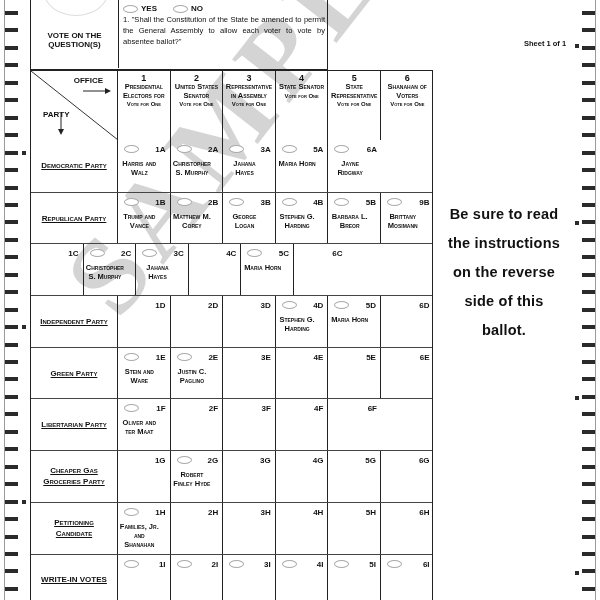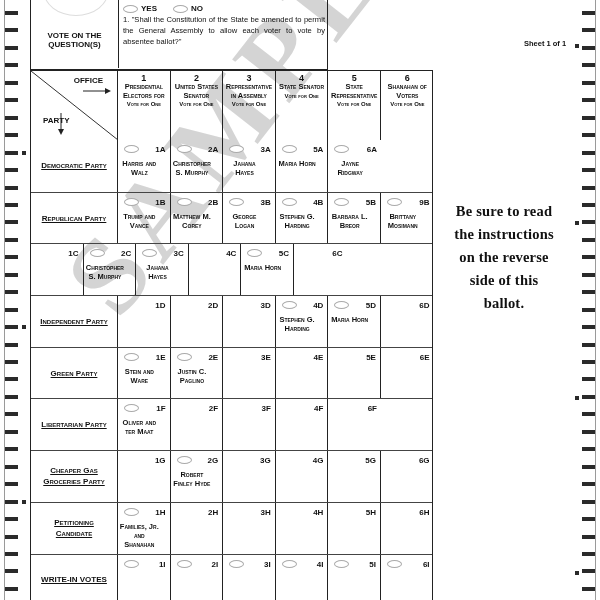--- a/index.html
+++ b/index.html
@@ -29,27 +29,27 @@
   .pcell { width:87px; flex:none; border-right:1.5px solid #222; box-sizing:border-box; display:flex; align-items:center; justify-content:center;
            text-align:center; font-weight:bold; font-size:8px; line-height:11px; font-variant:small-caps;text-decoration:underline; }
   .ccell { width:52.6px; flex:none; border-right:1.5px solid #222; box-sizing:border-box; position:relative; text-align:center; font-size:7px; font-weight:bold; }
   .ccell:last-child { border-right:none; }
   .hdr .ccell { font-variant:small-caps; line-height:8.5px; padding-top:3px; font-size:7.5px; }
   .hdr .num { font-size:9px; line-height:9px; }
   .hdr .vote { font-size:6px; }
   .diag { position:relative; overflow:hidden; }
   .diag svg { position:absolute; left:0; top:0; }
   .dl-office { position:absolute; right:14px; top:4px; font-size:8px; font-weight:bold; }
-  .dl-party { position:absolute; left:12px; bottom:14px; font-size:8px; font-weight:bold; }
+  .dl-party { position:absolute; left:12px; bottom:20px; font-size:8px; font-weight:bold; }
   .cid { position:absolute; right:4px; top:5px; font-size:8px; font-weight:bold; }
   .coval { position:absolute; left:6px; top:5px; }
   .cname { position:absolute; left:0; right:9px; top:19px; font-variant:small-caps; line-height:9px; font-size:7.5px; }
 
   .sheet { position:absolute; left:524px; top:39px; font-size:7.5px; font-weight:bold; }
-  .instr { position:absolute; left:448px; top:200px; width:112px; text-align:center; font-size:14.5px; font-weight:bold; line-height:23px; letter-spacing:0.2px;font-family:Liberation Serif, serif; }
+  .instr { position:absolute; left:448px; top:200px; width:112px; text-align:center; font-size:14.5px; font-weight:bold; line-height:29px; letter-spacing:0.2px; }
 
   .watermark { position:absolute; left:40px; top:260px; font-size:110px; font-weight:bold; color:rgba(160,160,160,0.45);
                transform:rotate(-52deg); transform-origin:left top; letter-spacing:10px; pointer-events:none; white-space:nowrap; font-family:"Liberation Serif", serif; }
 </style>
 </head>
 <body>
 
 <div class="rail" style="left:4px;"></div>
 <div class="rail" style="left:595px;"></div>
 <div id="marks">

